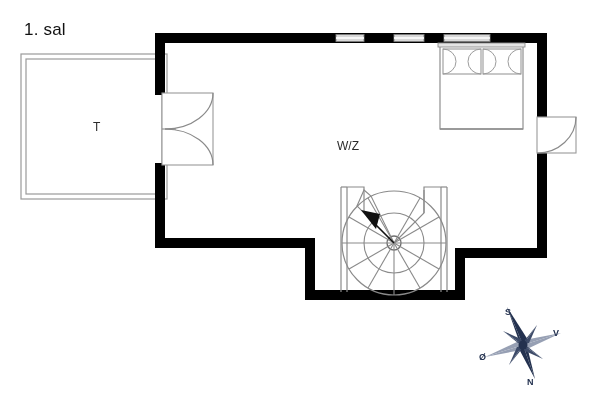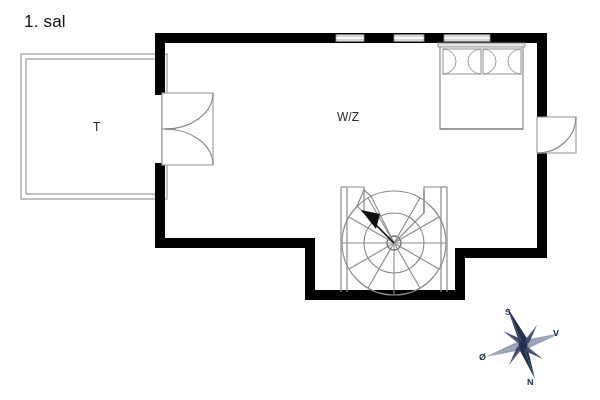--- a/index.html
+++ b/index.html
@@ -26,34 +26,34 @@
     position: absolute;
     left: 0;
     top: 0;
     width: 600px;
     height: 400px;
     display: block;
   }
   .plan-title {
     position: absolute;
     left: 24px;
-    top: 12px;
+    top: 20px;
     font-size: 17px;
     font-weight: 400;
     letter-spacing: .2px;
     color: #111111;
     white-space: nowrap;
   }
   .room-label {
     position: absolute;
     font-size: 12px;
     color: #2b2b2b;
     white-space: nowrap;
   }
-  .room-label.wz { left: 337px; top: 110px; }
+  .room-label.wz { left: 337px; top: 139px; }
   .room-label.terrace { left: 93px; top: 120px; }
   .compass-label {
     position: absolute;
     font-size: 9px;
     font-weight: 700;
     color: #23314f;
     white-space: nowrap;
   }
   .cl-s { left: 505px; top: 307px; }
   .cl-v { left: 553px; top: 328px; }

